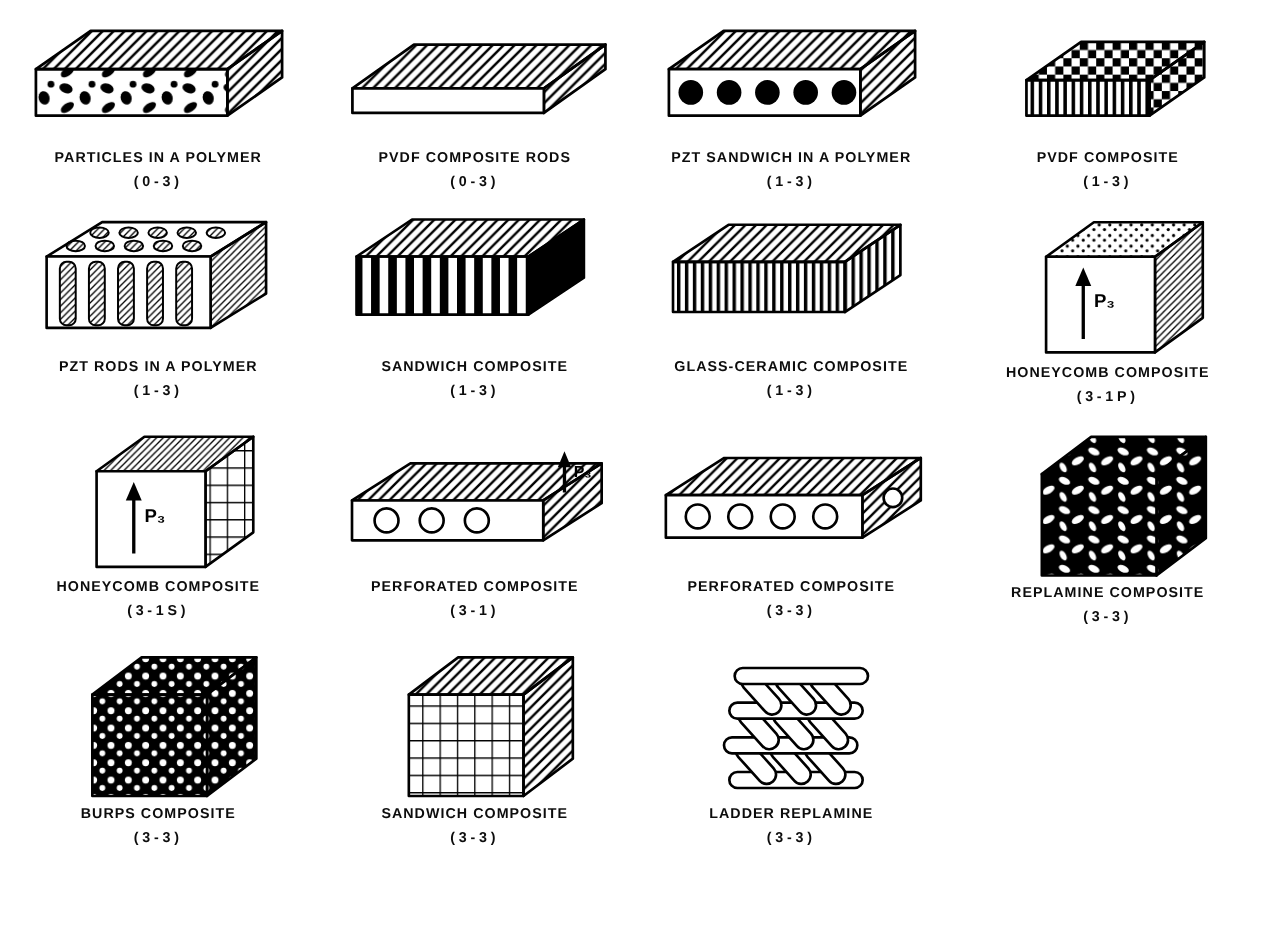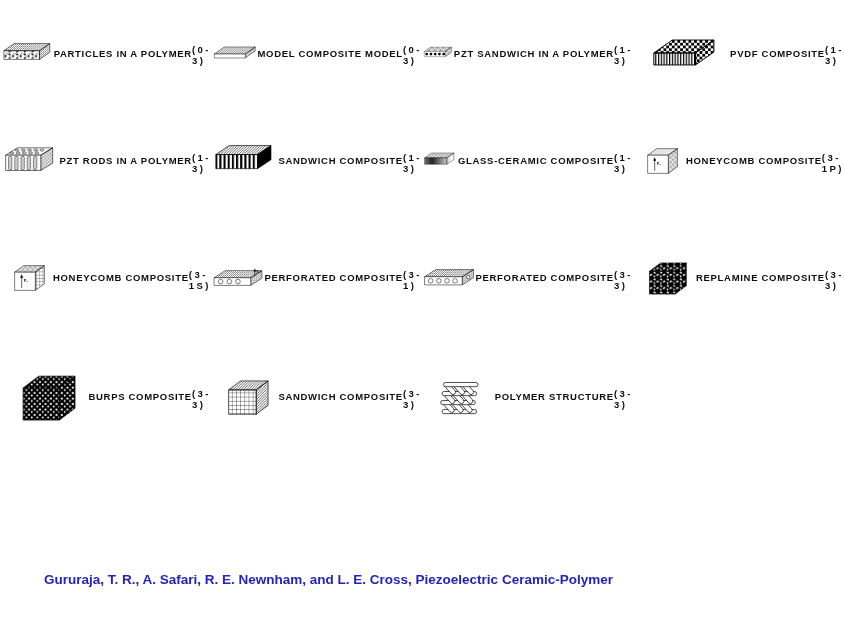--- a/index.html
+++ b/index.html
@@ -1,19 +1,19 @@
 <!DOCTYPE html>
 <html><head>
 <meta charset="utf-8">
 <style>
   html,body{margin:0;padding:0;background:#fff;}
   .page{width:844px;height:627px;position:relative;overflow:hidden;background:#fff;
         font-family:"Liberation Sans",sans-serif;}
   .grid{display:grid;grid-template-columns:repeat(4,211px);padding-top:6px;}
-  .cell{display:flex;flex-direction:row;align-items:center;margin-bottom:7px;}
+  .cell{display:flex;flex-direction:column;align-items:center;margin-bottom:7px;}
   .fig{display:block;}
   .lbl{font-size:9.5px;font-weight:bold;letter-spacing:.7px;color:#0c0c0c;margin-top:1px;white-space:nowrap;}
   .code{font-size:9.5px;font-weight:bold;letter-spacing:2.5px;color:#0c0c0c;margin-top:5px;}
   .caption{position:absolute;left:44px;top:571px;color:#2323bd;font-weight:bold;
            font-size:13.5px;line-height:1.32;}
   svg .ol{stroke:#000;stroke-width:2;stroke-linejoin:round;}
 </style>
 </head>
 <body>
 
@@ -75,21 +75,21 @@
       <div class="lbl">PARTICLES IN A POLYMER</div>
       <div class="code">(0-3)</div>
     </div>
 
     <div class="cell">
       <svg class="fig" width="192" height="93" viewBox="0 0 210 102">
         <path class="ol" d="M15,58 L60,26 L200,26 L155,58 Z" fill="url(#diag)"></path>
         <path class="ol" d="M155,58 L200,26 L200,44 L155,76 Z" fill="url(#diag)"></path>
         <rect class="ol" x="15" y="58" width="140" height="18" fill="#fff"></rect>
       </svg>
-      <div class="lbl">MODEL COMPOSITE MODEL</div>
+      <div class="lbl">PVDF COMPOSITE RODS</div>
       <div class="code">(0-3)</div>
     </div>
 
     <div class="cell">
       <svg class="fig" width="192" height="93" viewBox="0 0 210 102">
         <path class="ol" d="M15,44 L55,16 L195,16 L155,44 Z" fill="url(#diag)"></path>
         <path class="ol" d="M155,44 L195,16 L195,50 L155,78 Z" fill="url(#diag)"></path>
         <rect class="ol" x="15" y="44" width="140" height="34" fill="#fff"></rect>
         <circle cx="31" cy="61" r="9" fill="#000"></circle>
           <circle cx="59" cy="61" r="9" fill="#000"></circle>
@@ -255,23 +255,22 @@
           <rect x="-7" y="-19" width="14" height="38" rx="7" transform="translate(80,69) rotate(-42)"></rect>
           <rect x="-7" y="-19" width="14" height="38" rx="7" transform="translate(106,69) rotate(-42)"></rect>
           <rect x="-7" y="-19" width="14" height="38" rx="7" transform="translate(132,69) rotate(-42)"></rect>
           <rect x="58" y="50" width="100" height="12" rx="6"></rect>
           <rect x="-7" y="-19" width="14" height="38" rx="7" transform="translate(82,43) rotate(-42)"></rect>
           <rect x="-7" y="-19" width="14" height="38" rx="7" transform="translate(108,43) rotate(-42)"></rect>
           <rect x="-7" y="-19" width="14" height="38" rx="7" transform="translate(134,43) rotate(-42)"></rect>
           <rect x="62" y="24" width="100" height="12" rx="6"></rect>
         </g>
       </svg>
-      <div class="lbl">POLYMER STRUCTURE</div>
+      <div class="lbl">LADDER REPLAMINE</div>
       <div class="code">(3-3)</div>
     </div>
 
   </div>
 
   <div class="caption">
-    <div>Gururaja, T. R., A. Safari, R. E. Newnham, and L. E. Cross, Piezoelectric Ceramic-Polymer</div>
   </div>
 
 </div>
 
 </body></html>

